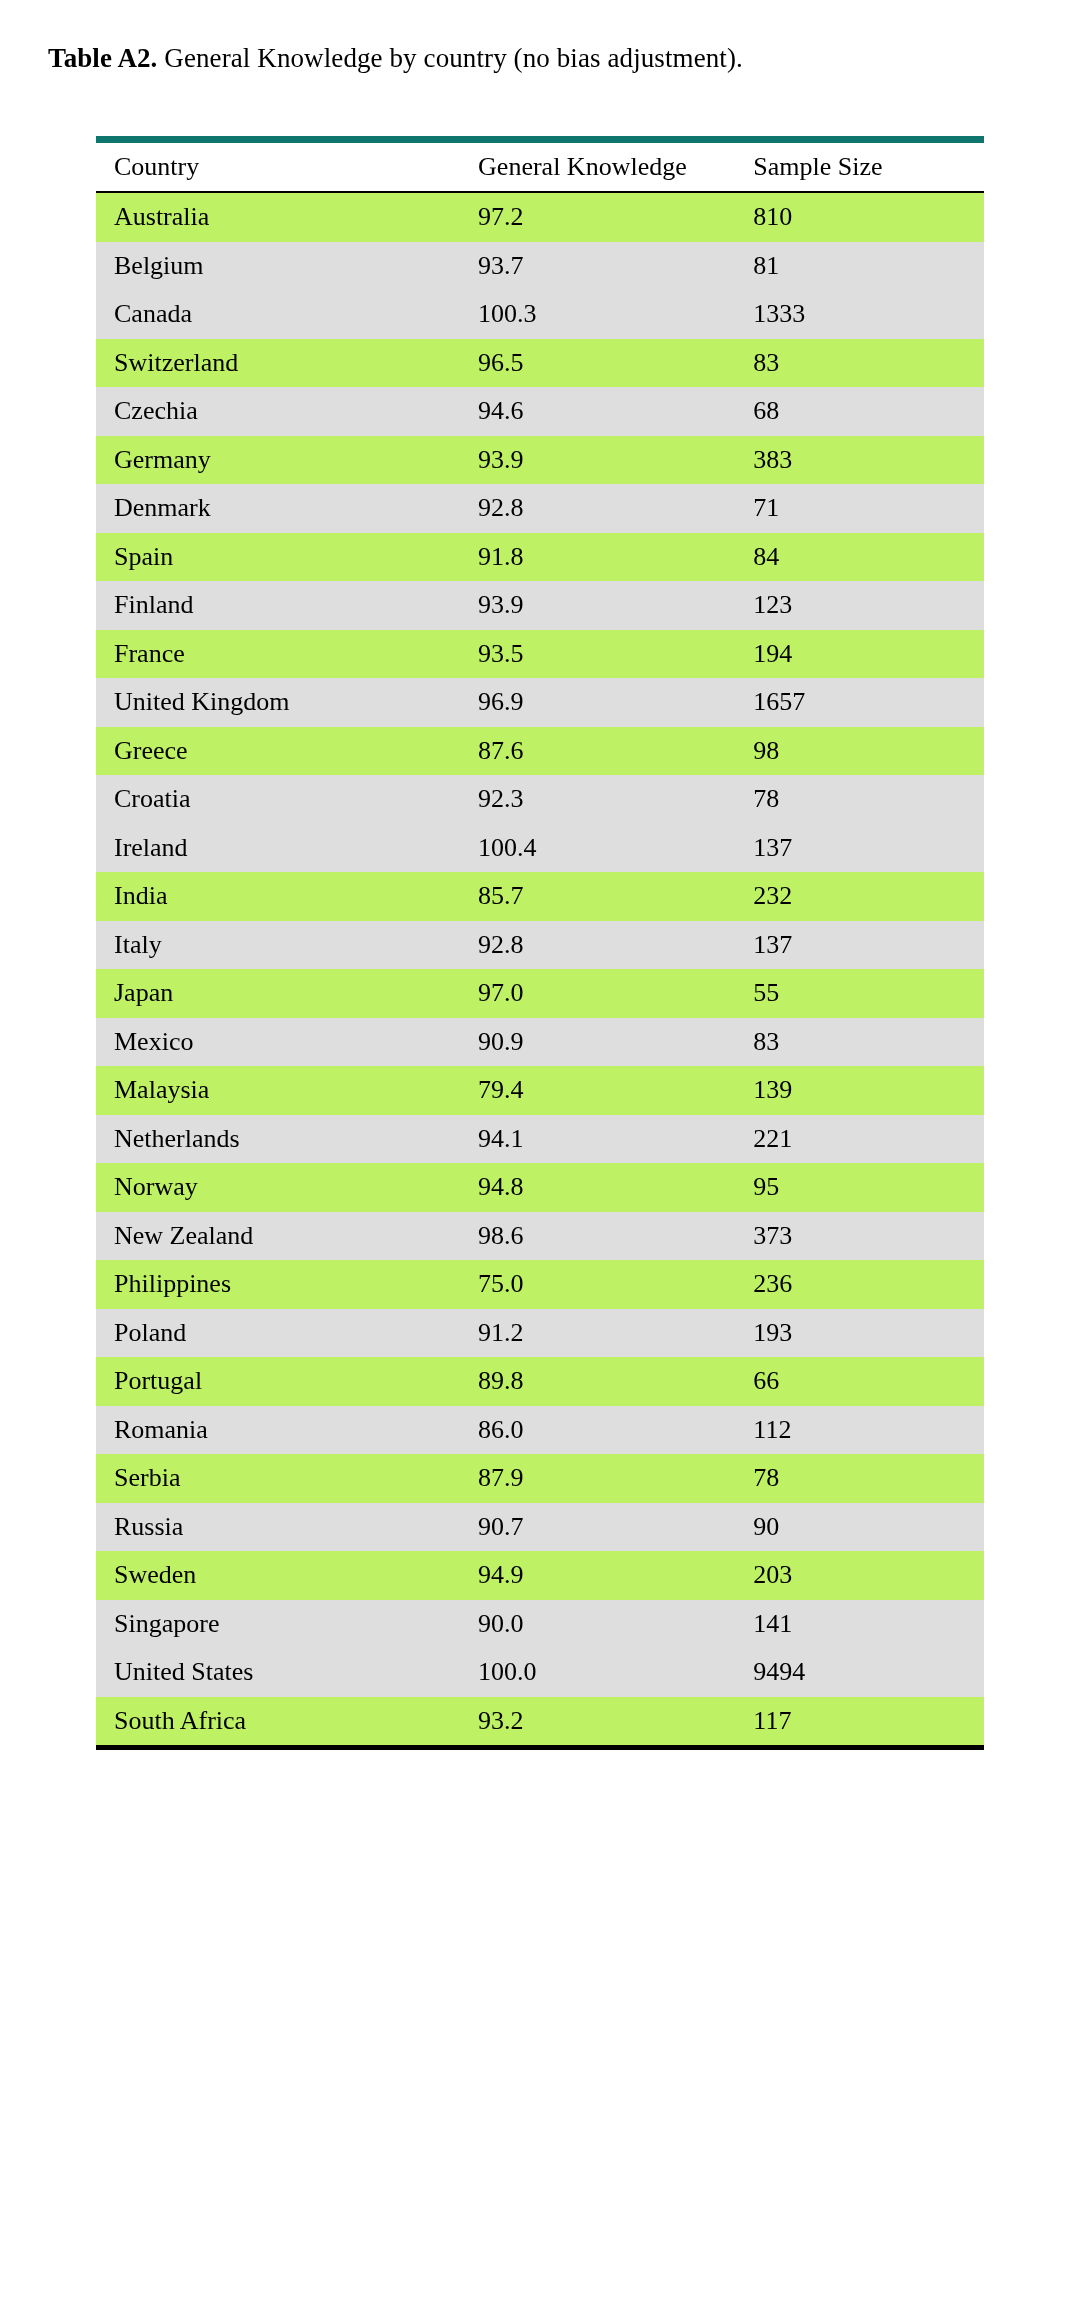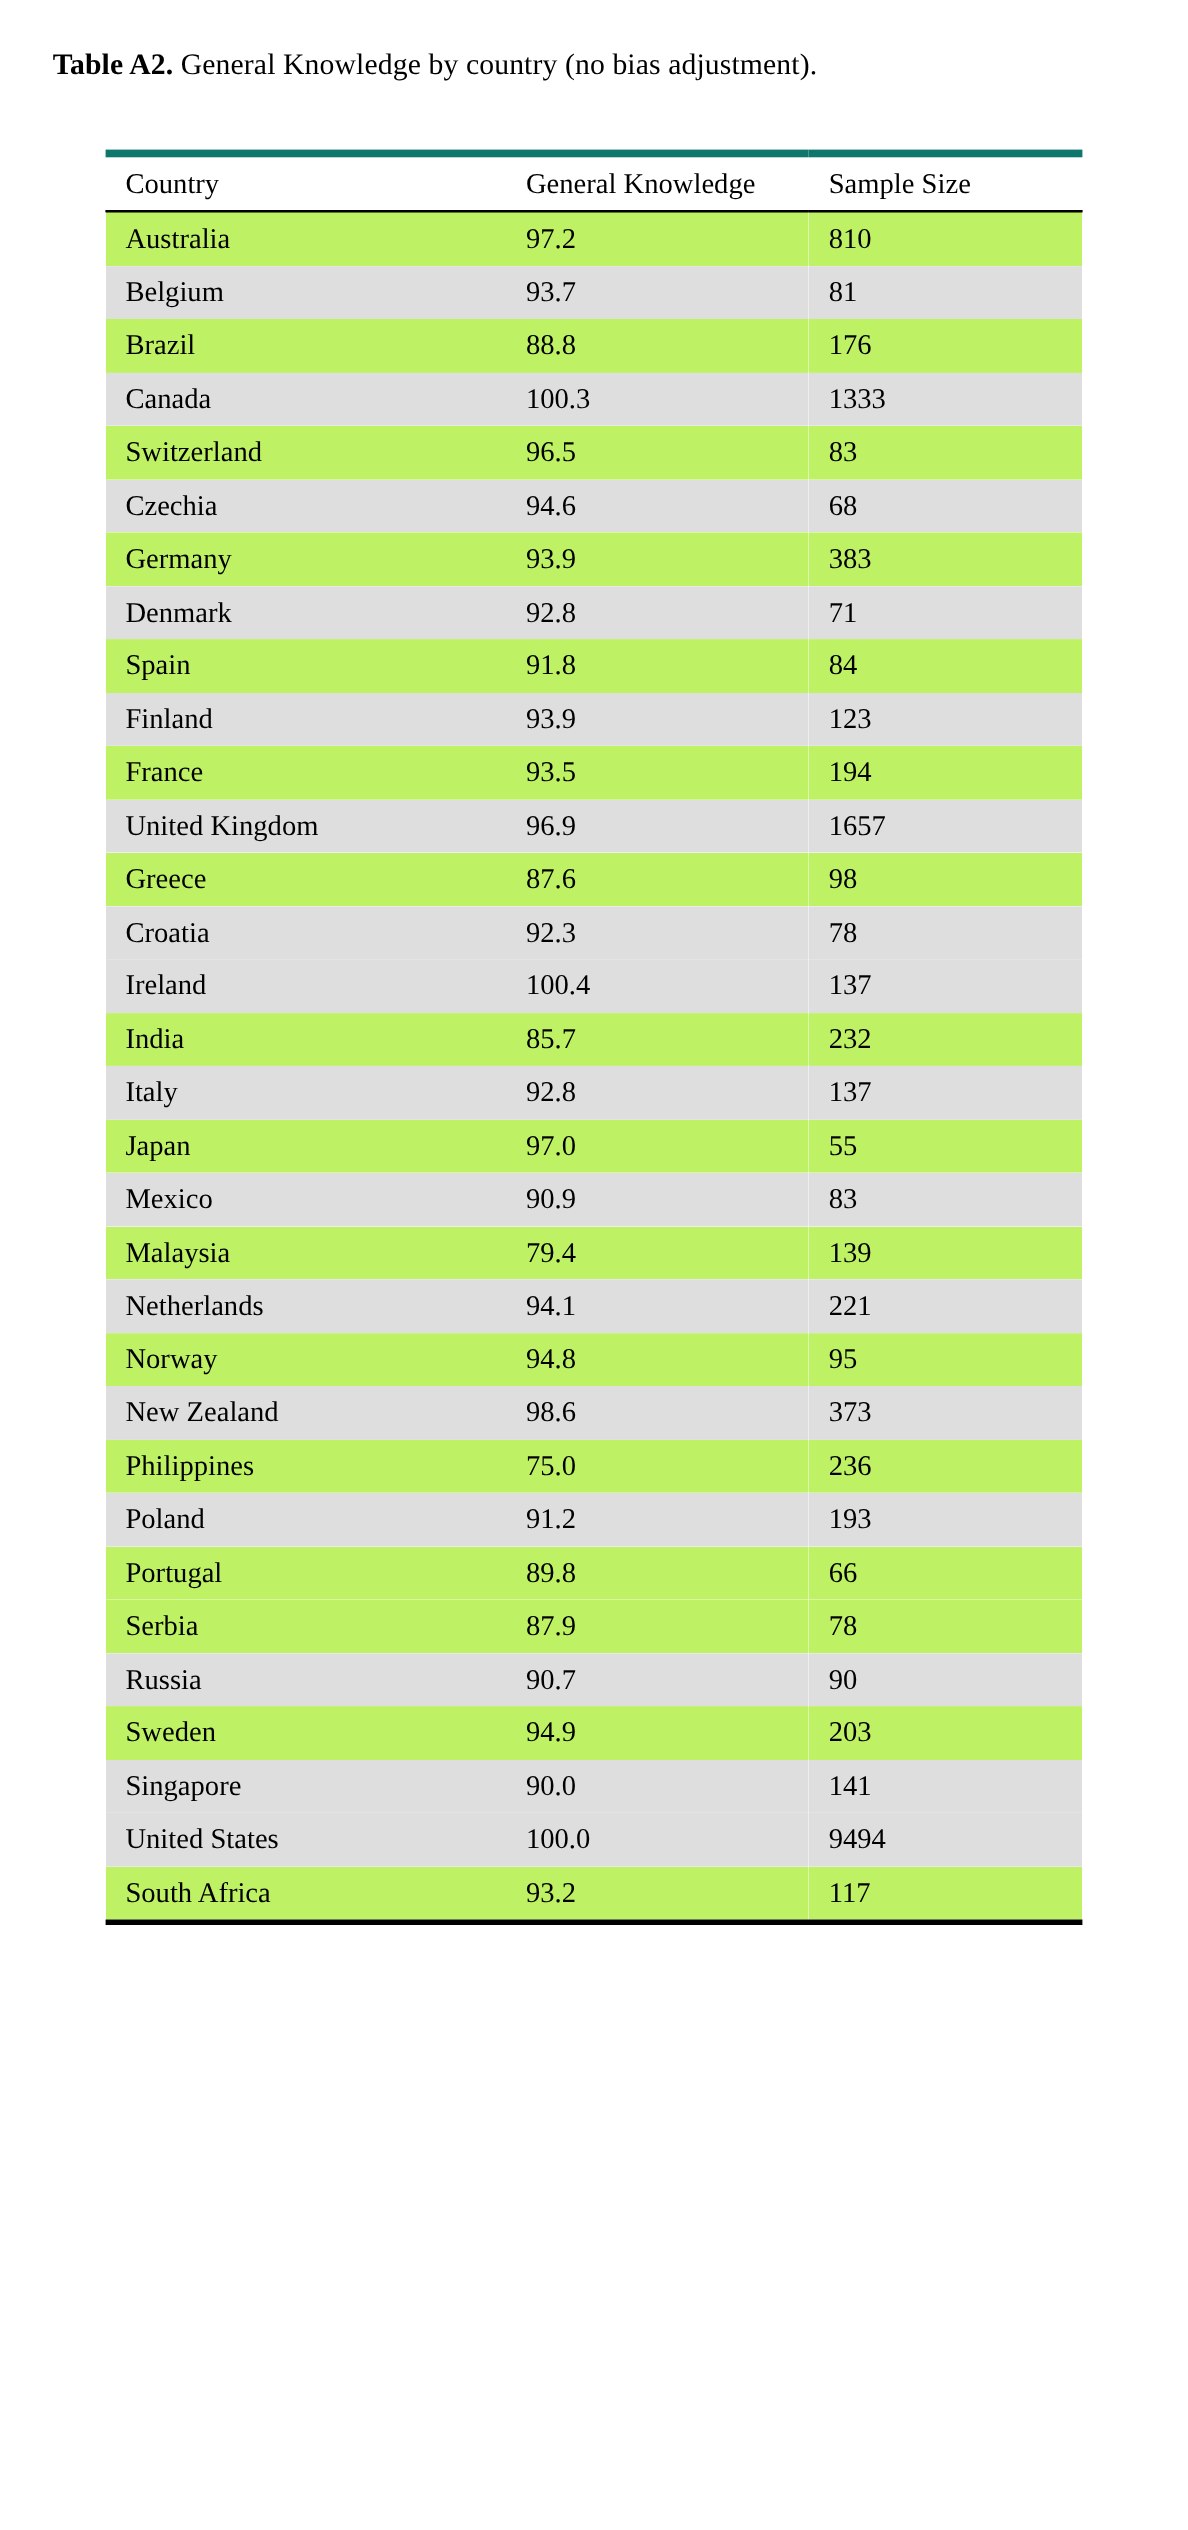--- a/index.html
+++ b/index.html
@@ -100,25 +100,20 @@
           <tr class="plain">
             <td>Australia</td>
             <td>97.2</td>
             <td>810</td>
           </tr>
           <tr class="shaded">
             <td>Belgium</td>
             <td>93.7</td>
             <td>81</td>
           </tr>
-          <tr class="plain">
-            <td>Brazil</td>
-            <td>88.8</td>
-            <td>176</td>
-          </tr>
           <tr class="shaded">
             <td>Canada</td>
             <td>100.3</td>
             <td>1333</td>
           </tr>
           <tr class="plain">
             <td>Switzerland</td>
             <td>96.5</td>
             <td>83</td>
           </tr>
@@ -219,20 +214,25 @@
           </tr>
           <tr class="shaded">
             <td>Poland</td>
             <td>91.2</td>
             <td>193</td>
           </tr>
           <tr class="plain">
             <td>Portugal</td>
             <td>89.8</td>
             <td>66</td>
+          </tr>
+          <tr class="shaded">
+            <td>Romania</td>
+            <td>86.0</td>
+            <td>112</td>
           </tr>
           <tr class="plain">
             <td>Serbia</td>
             <td>87.9</td>
             <td>78</td>
           </tr>
           <tr class="shaded">
             <td>Russia</td>
             <td>90.7</td>
             <td>90</td>

